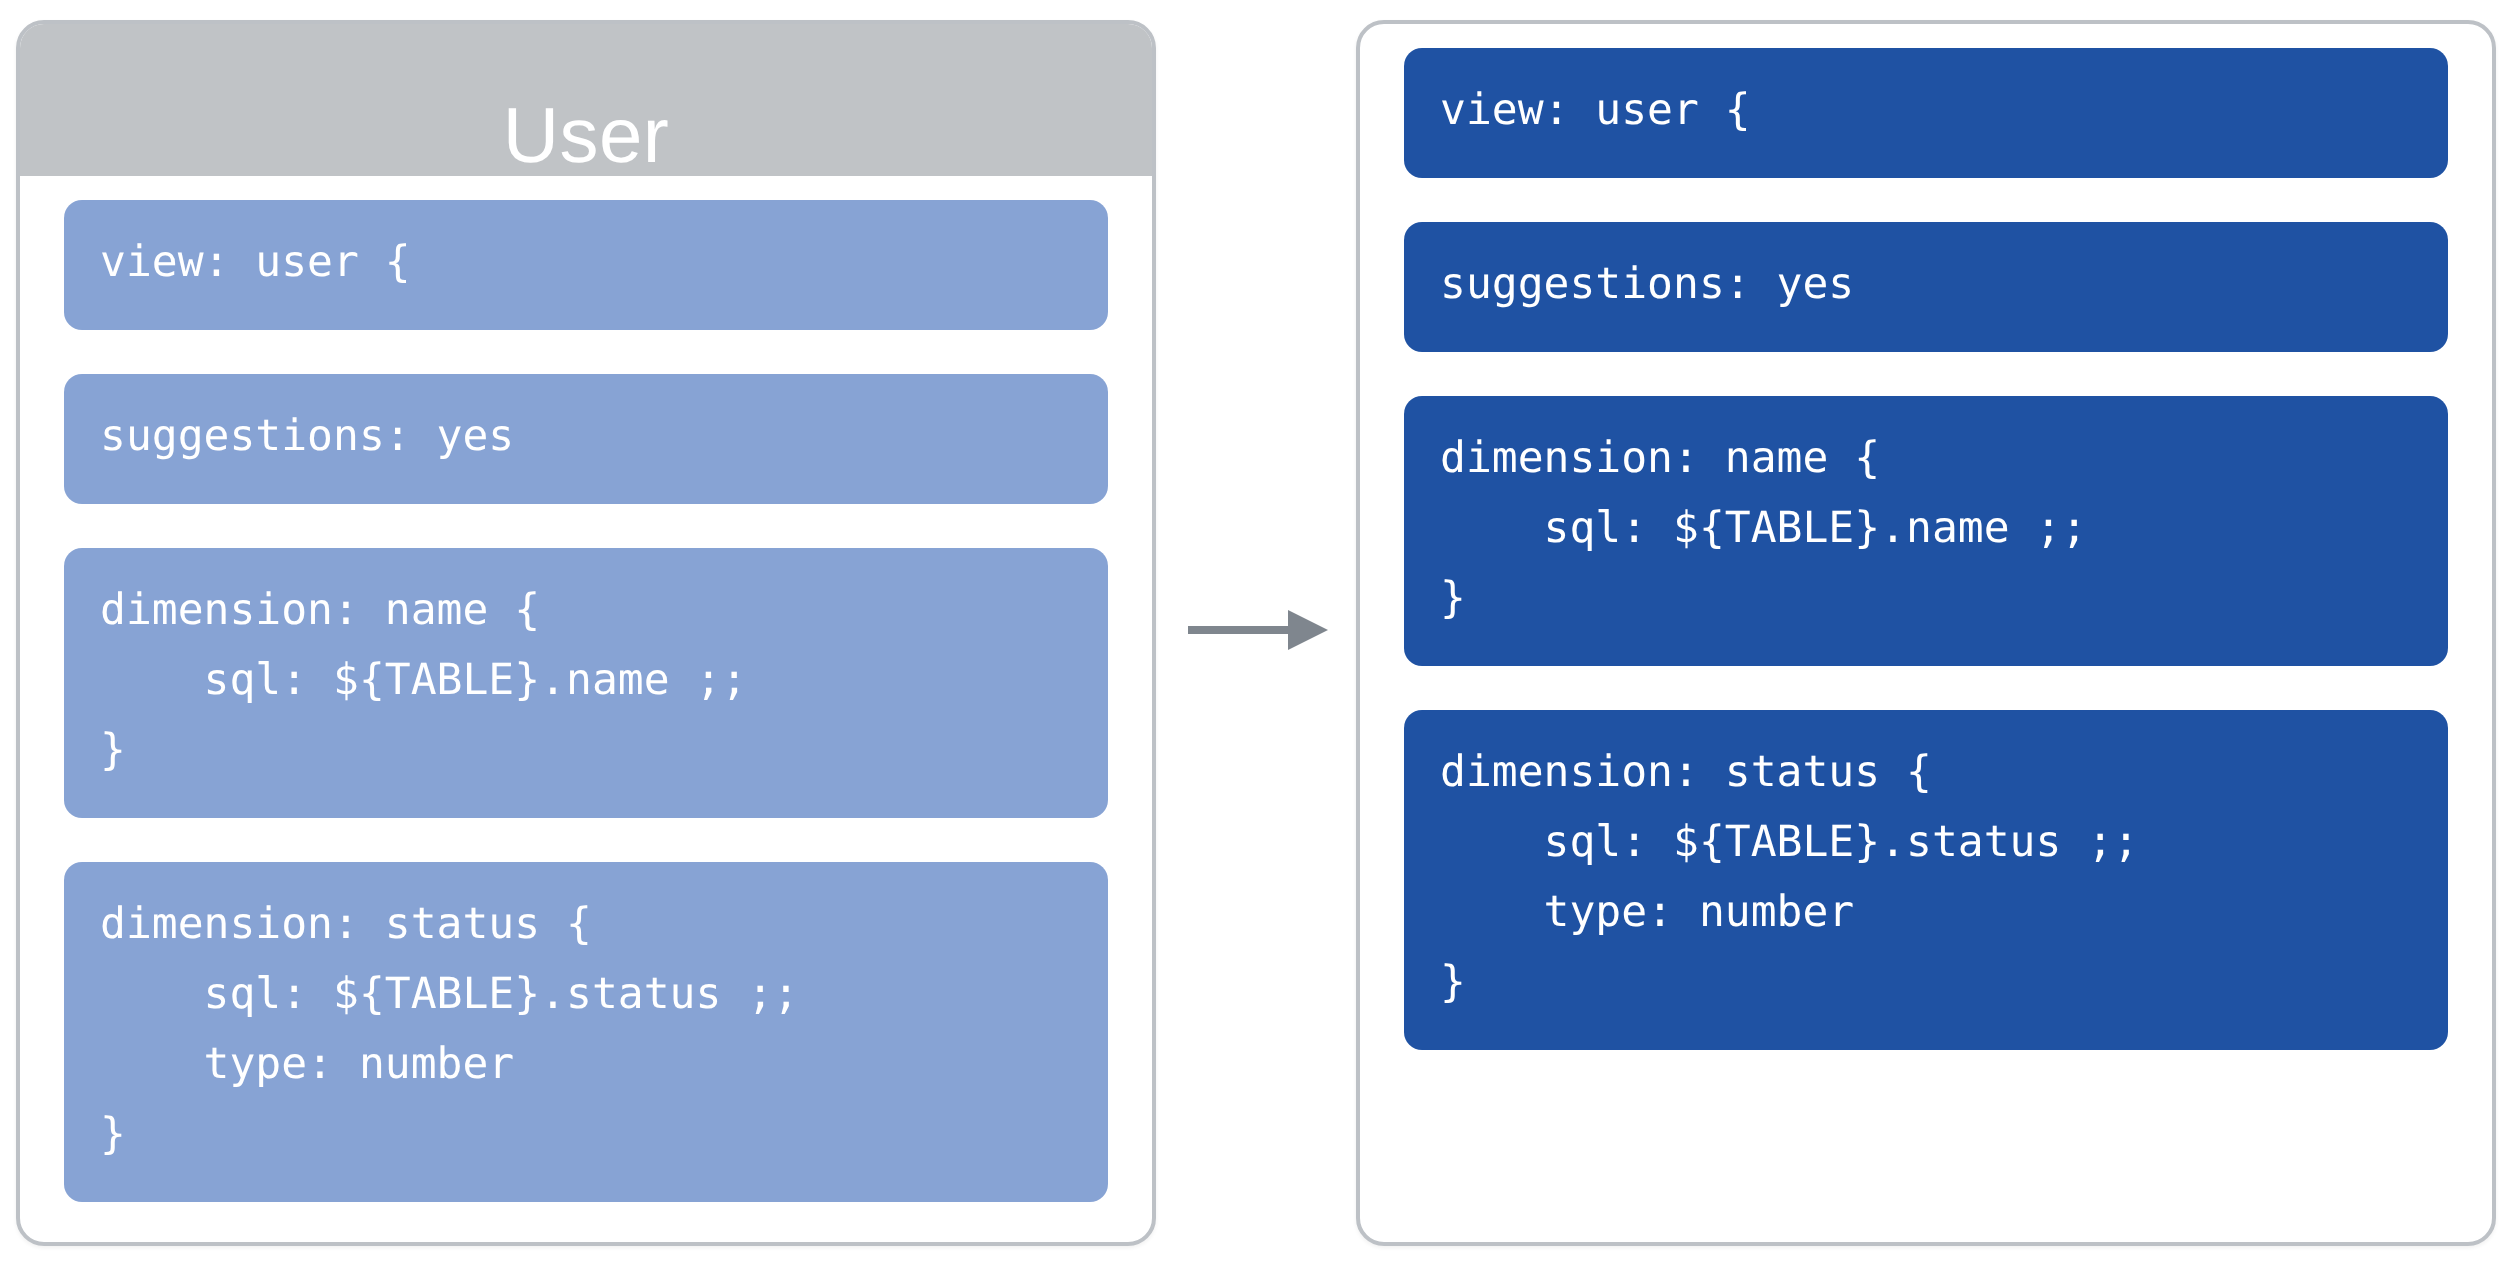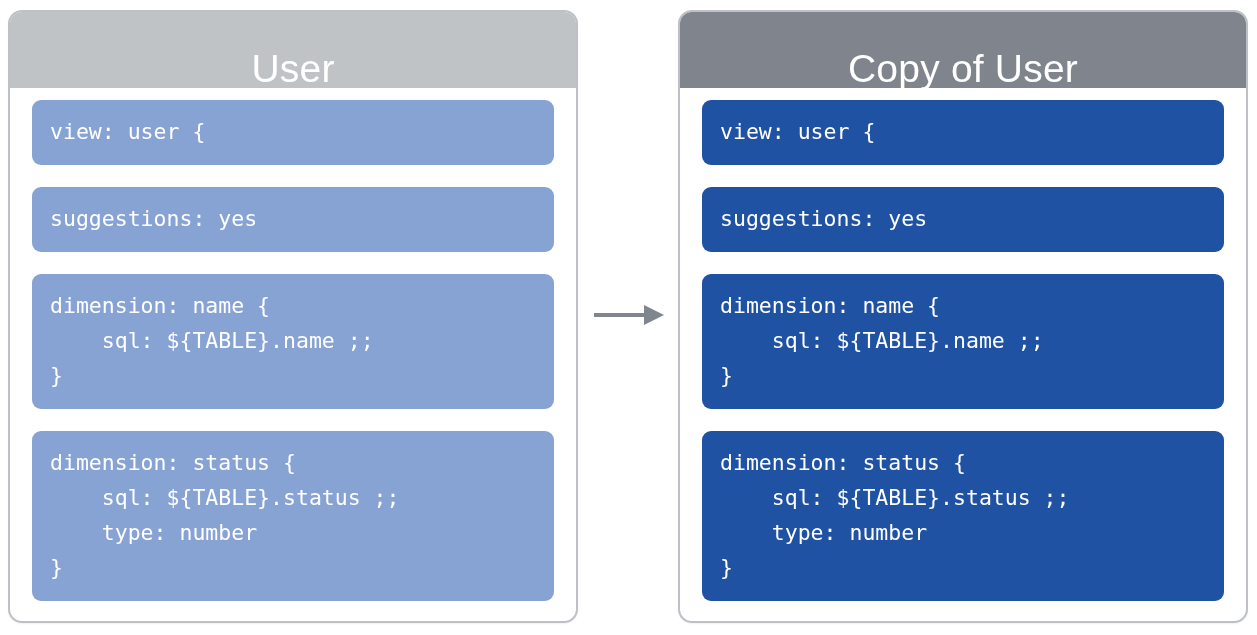--- a/index.html
+++ b/index.html
@@ -112,23 +112,20 @@
 }</div>
     </div>
   </div>
 
   <svg id="arrow" viewBox="0 0 72 30">
     <line x1="2" y1="15" x2="54" y2="15" stroke="#7f868e" stroke-width="4"></line>
     <polygon points="52,5 72,15 52,25" fill="#7f868e"></polygon>
   </svg>
 
   <div class="panel" id="panel-right">
-    <div class="panel-header">
-      <span class="panel-title">Copy of User</span>
-    </div>
     <div class="panel-body">
       <div class="code-block">view: user {</div>
       <div class="code-block">suggestions: yes</div>
       <div class="code-block">dimension: name {
     sql: ${TABLE}.name ;;
 }</div>
       <div class="code-block">dimension: status {
     sql: ${TABLE}.status ;;
     type: number
 }</div>

